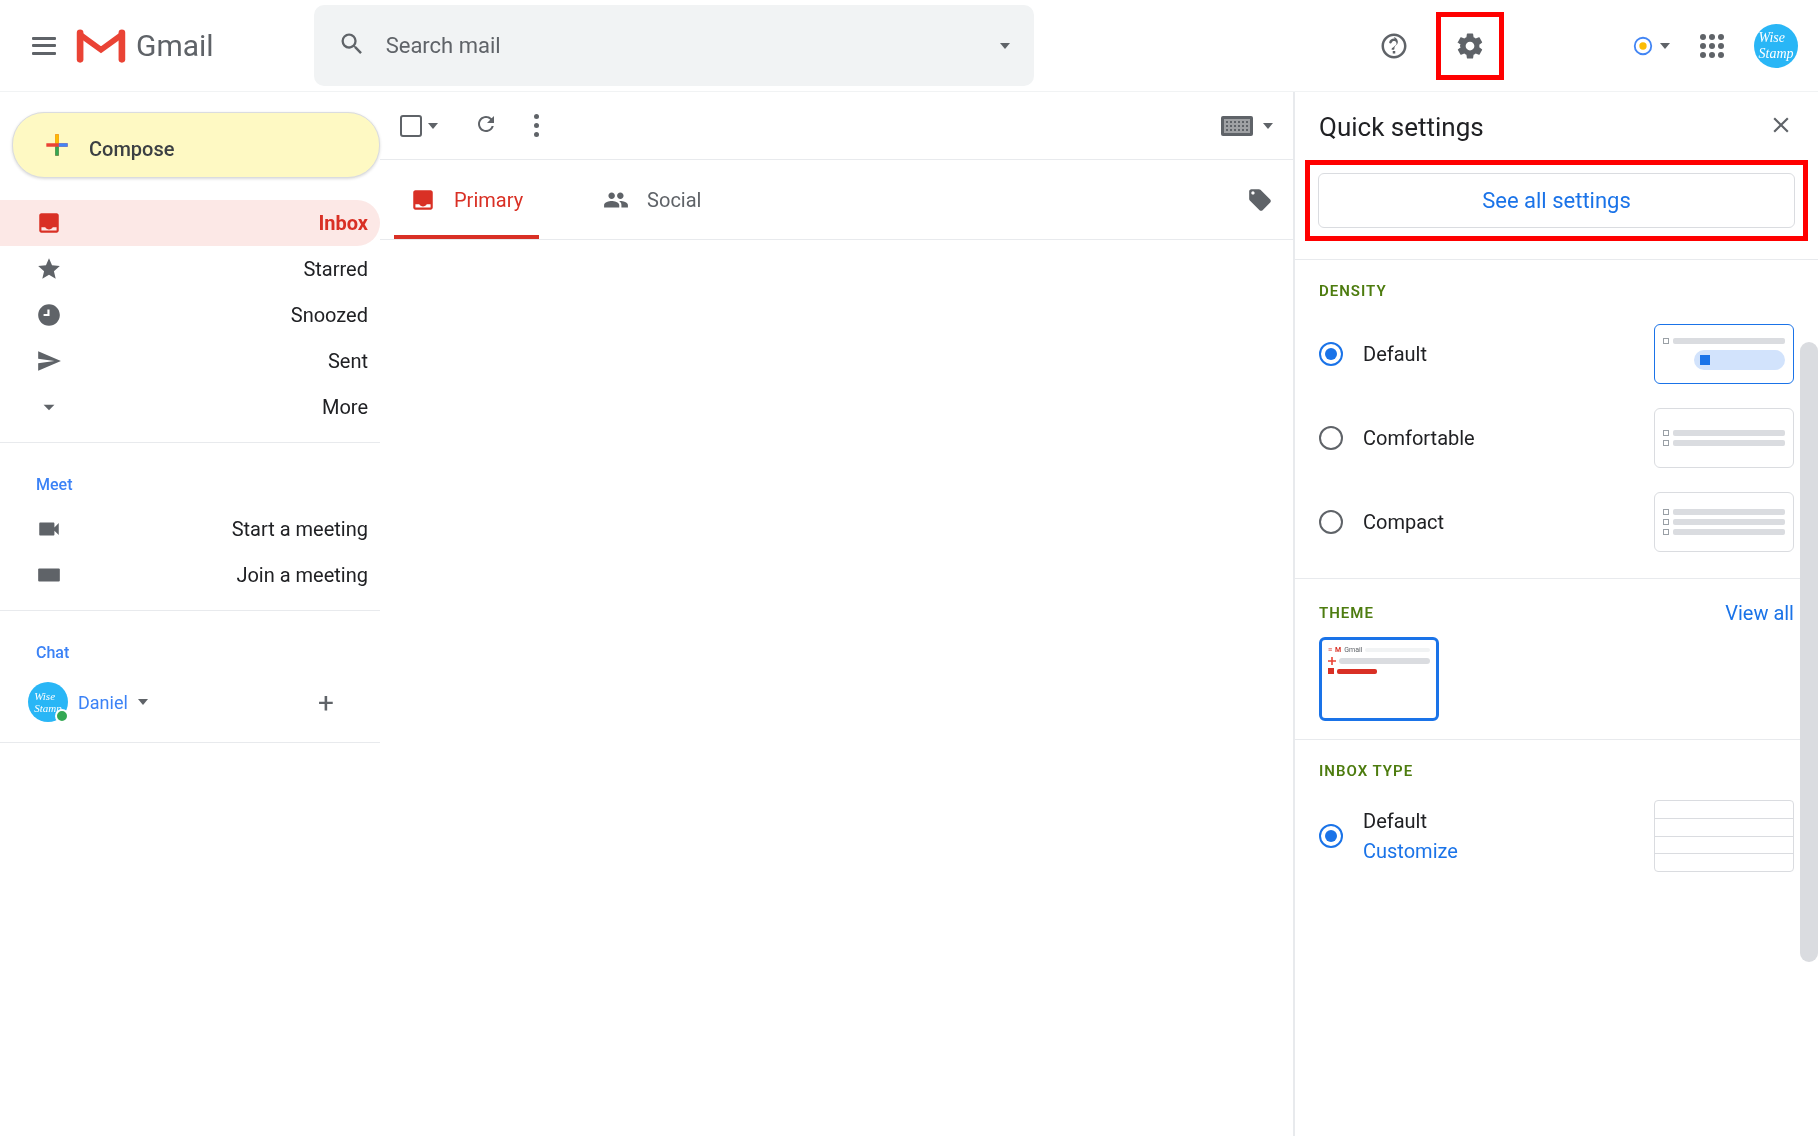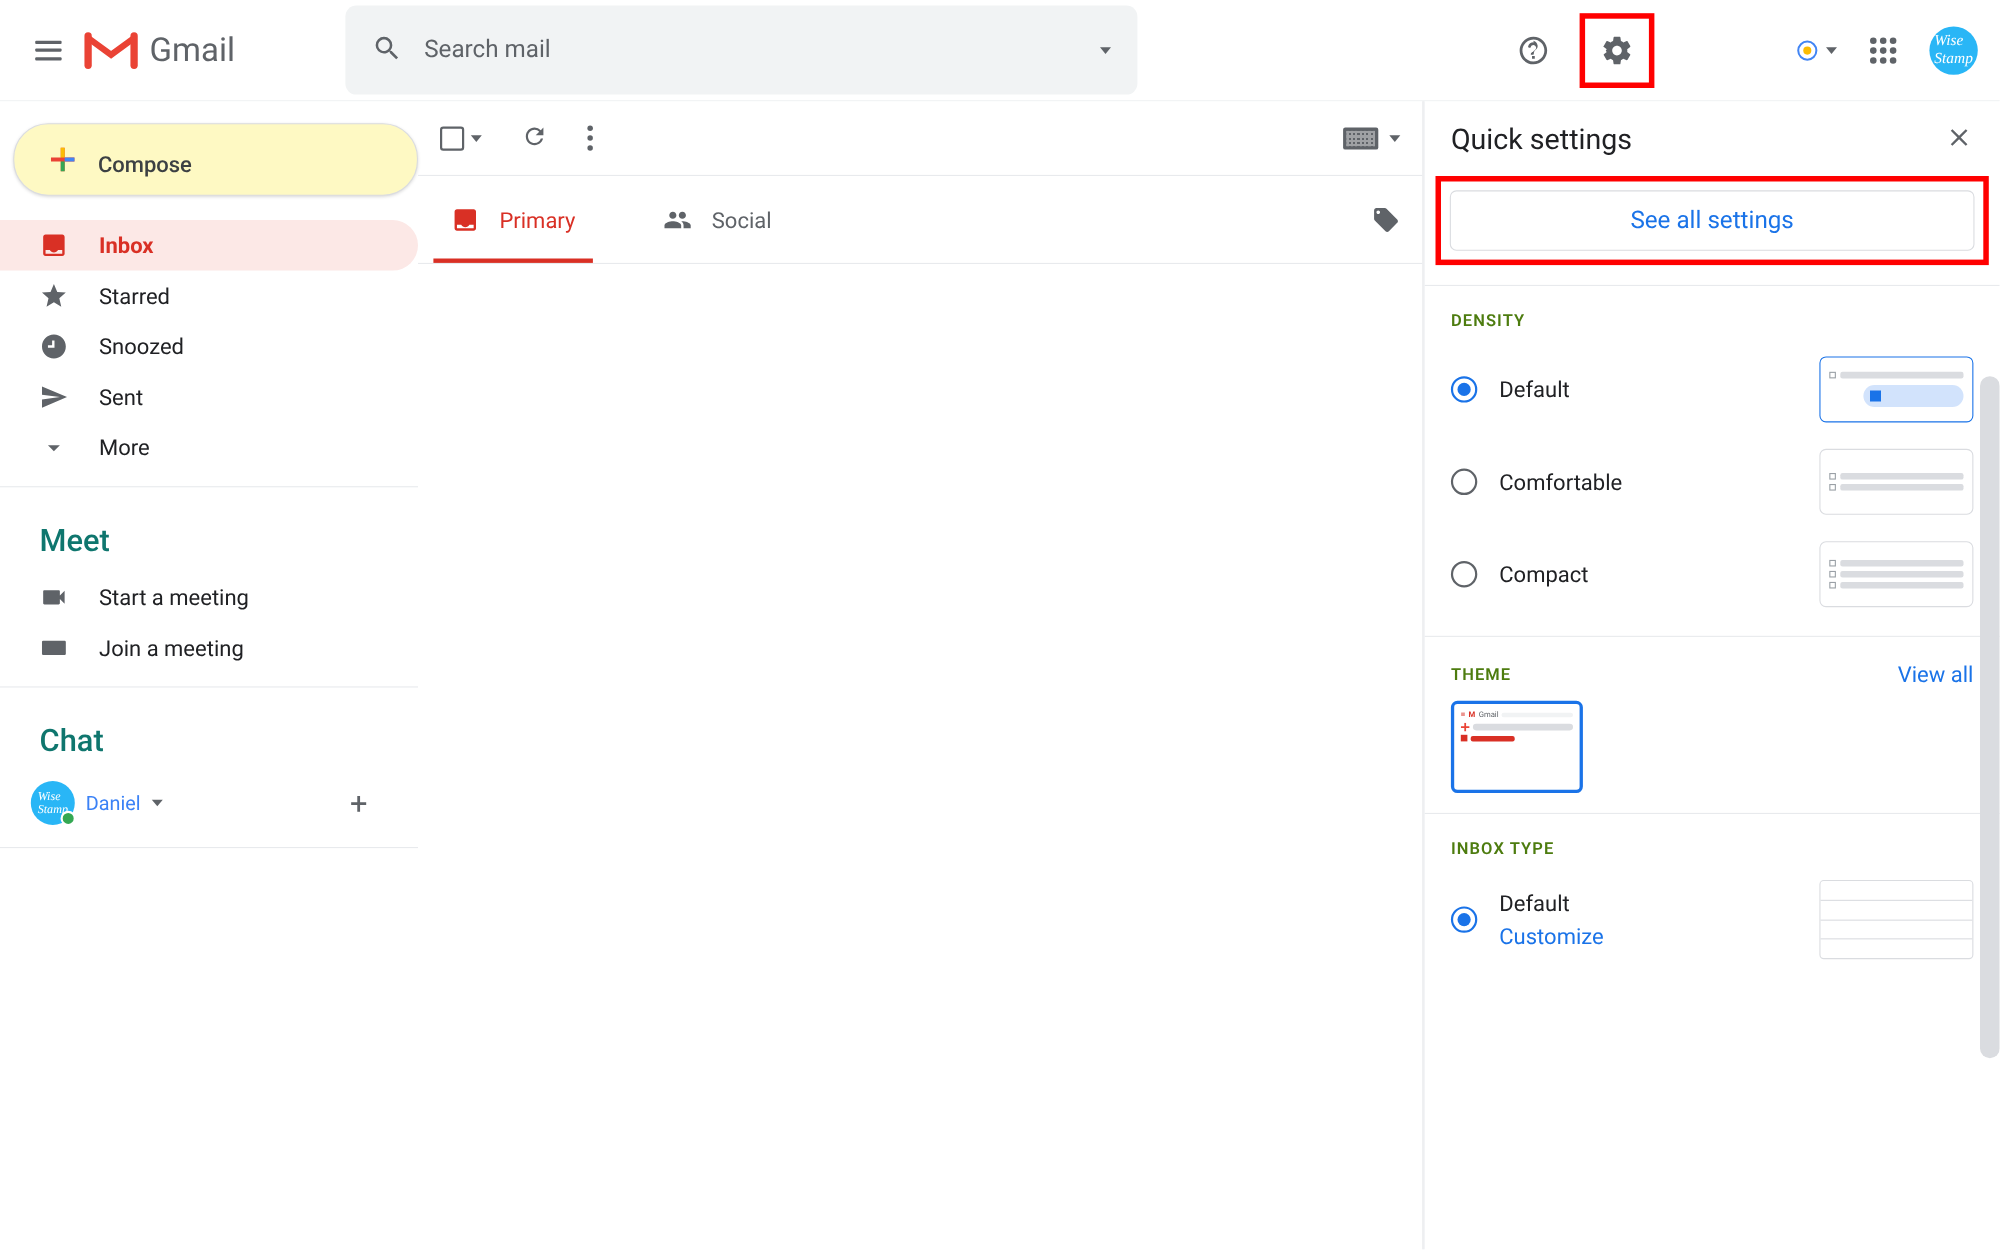--- a/index.html
+++ b/index.html
@@ -28,26 +28,26 @@
 
 
 .main { display: flex; height: calc(100% - 92px); }
 
 
 .sidebar { width: 380px; padding-top: 20px; }
 .compose-btn { display: flex; align-items: flex-end; gap: 16px; background: #fef9c3; border: 1px solid #dadce0; border-radius: 32px; padding: 16px 28px; margin-left: 12px; box-shadow: 0 1px 3px rgba(0,0,0,0.15); cursor: pointer; }
 .compose-plus { width: 32px; height: 32px; }
 .compose-text { font-size: 20px; color: #3c4043; font-weight: 500; }
 .nav-list { margin-top: 22px; }
-.nav-item { display: flex; align-items: center; gap: 28px; padding: 10px 12px 10px 36px; border-radius: 0 24px 24px 0; cursor: pointer; font-size: 20px; color: #202124; }
+.nav-item { display: flex; align-items: center; gap: 28px; padding: 10px 12px 10px 36px; border-radius: 0 24px 24px 0; cursor: pointer; font-size: 20px; color: #202124; justify-content: space-between; }
 .nav-item.active { background: #fce8e6; color: #d93025; font-weight: 700; }
 .nav-item.active svg { fill: #d93025; }
 .nav-item svg { width: 26px; height: 26px; fill: #5f6368; }
 .nav-item.bold { font-weight: 700; }
-.section-header { font-size: 28px; font-weight: 500; color: #0f766e; padding: 20px 0 12px 36px; }
+.section-header { font-size: 16px; font-weight: 500; color: #3b82f6; padding: 20px 0 12px 36px; }
 .sidebar hr { border: none; border-top: 1px solid #e8eaed; margin: 12px 0; }
 .chat-user { display: flex; align-items: center; gap: 10px; padding: 8px 36px 8px 28px; }
 .chat-avatar { width: 40px; height: 40px; border-radius: 50%; background: #29b6f6; position: relative; display:flex;align-items:center;justify-content:center;color:#fff;font-size:11px;font-family:cursive;font-style:italic;}
 .chat-presence { position: absolute; bottom: -1px; right: -1px; width: 14px; height: 14px; background: #34a853; border-radius: 50%; border: 2px solid #fff; }
 .chat-name { font-size: 18px; color: #3b82f6; }
 .chat-add { margin-left: auto; margin-right: 10px; color: #5f6368; font-size: 28px; cursor: pointer; }
 
 
 .content { flex: 1; border-right: 1px solid #e8eaed; position: relative; }
 .toolbar { display: flex; align-items: center; gap: 36px; padding: 14px 20px; border-bottom: 1px solid #e8eaed; height: 68px; }

